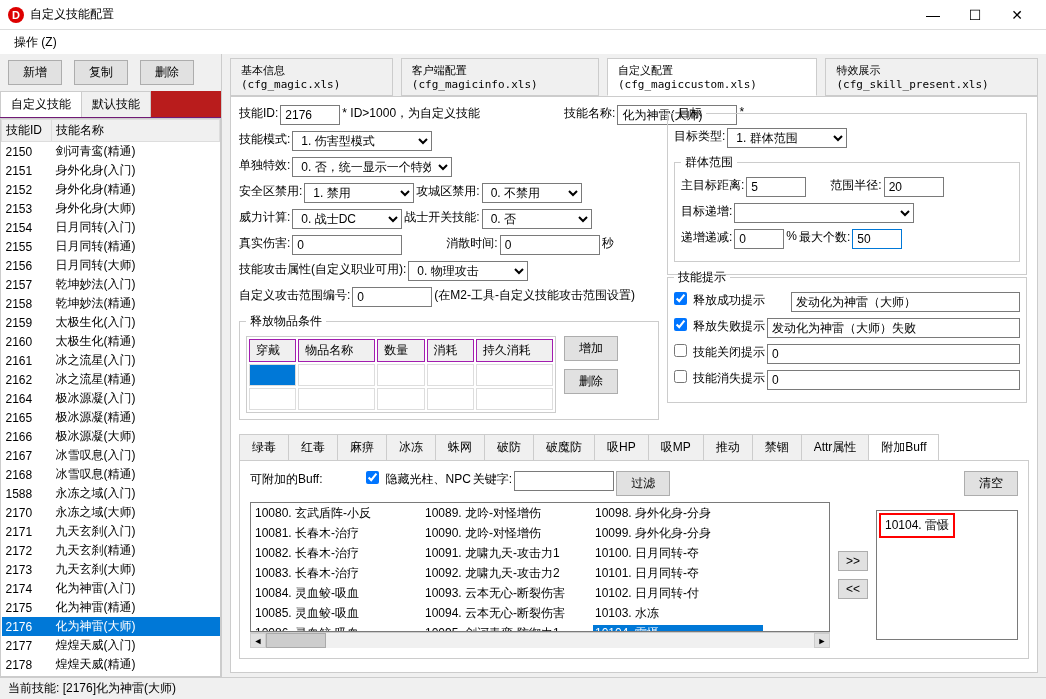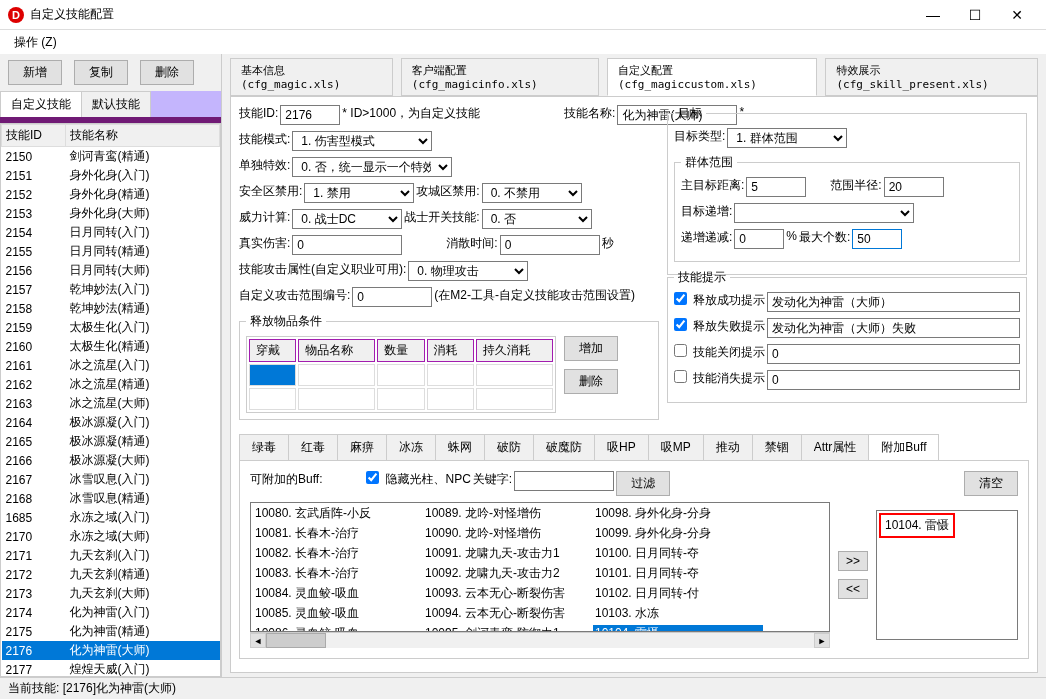--- a/index.html
+++ b/index.html
@@ -7,21 +7,21 @@
 .titlebar{height:30px;background:#fff;display:flex;align-items:center;padding:0 8px;border-bottom:1px solid #ddd}
 .titlebar .logo{width:16px;height:16px;border-radius:50%;background:#d00;color:#fff;display:flex;align-items:center;justify-content:center;font-weight:bold;margin-right:6px;font-size:11px}
 .titlebar .title{flex:1}
 .titlebar .winbtn{width:42px;height:28px;display:flex;align-items:center;justify-content:center;font-size:14px}
 .menubar{height:24px;background:#fff;padding:0 8px;display:flex;align-items:center}
 .menubar span{padding:2px 6px}
 .main{flex:1;display:flex;background:#f0f0f0;overflow:hidden}
 .left{width:222px;display:flex;flex-direction:column;border-right:1px solid #ccc}
 .leftbtns{display:flex;gap:12px;padding:6px 8px}
 .btn{background:#e1e1e1;border:1px solid #adadad;padding:3px 14px;cursor:pointer}
-.tabs{display:flex;border-bottom:6px solid #701a75;background:#c4b5fd}
+.tabs{display:flex;border-bottom:1px solid #701a75;background:#b91c1c}
 .tab{padding:4px 10px;border:1px solid #ccc;border-bottom:none;background:#f0f0f0;margin-right:-1px;position:relative}
 .tab.active{background:#fff;z-index:2}
 .skill-table{flex:1;overflow-y:auto;background:#fff;border:1px solid #ccc}
 .skill-table table{width:100%;border-collapse:collapse}
 .skill-table th{background:#f0f0f0;border:1px solid #ddd;padding:2px 4px;text-align:left;font-weight:normal;position:sticky;top:0}
 .skill-table td{padding:1px 4px;border-bottom:0}
 .skill-table tr.sel td{background:#0078d7;color:#fff}
 .right{flex:1;display:flex;flex-direction:column;overflow:hidden}
 .toptabs{display:flex;padding:4px 8px 0;gap:8px}
 .toptab{padding:4px 10px;border:1px solid #ccc;background:#f0f0f0;font-family:monospace;font-size:11px}
@@ -79,21 +79,21 @@
       <button class="btn">删除</button>
     </div>
     <div class="tabs">
       <div class="tab active">自定义技能</div>
       <div class="tab">默认技能</div>
     </div>
     <div class="skill-table">
       <table>
         <thead>
             <tr>
-          <th style="width:64px">技能ID</th>
+          <th style="width:50px">技能ID</th>
           <th>技能名称</th>
         </tr>
           </thead>
         <tbody id="skill-body">
             <tr>
               <td>2150</td>
               <td>剑诃青鸾(精通)</td>
             </tr>
             <tr>
               <td>2151</td>
@@ -137,45 +137,41 @@
             </tr>
             <tr>
               <td>2161</td>
               <td>冰之流星(入门)</td>
             </tr>
             <tr>
               <td>2162</td>
               <td>冰之流星(精通)</td>
             </tr>
             <tr>
-              <td>2163</td>
-              <td>冰之流星(大师)</td>
-            </tr>
-            <tr>
               <td>2164</td>
               <td>极冰源凝(入门)</td>
             </tr>
             <tr>
               <td>2165</td>
               <td>极冰源凝(精通)</td>
             </tr>
             <tr>
               <td>2166</td>
               <td>极冰源凝(大师)</td>
             </tr>
             <tr>
               <td>2167</td>
               <td>冰雪叹息(入门)</td>
             </tr>
             <tr>
               <td>2168</td>
               <td>冰雪叹息(精通)</td>
             </tr>
             <tr>
-              <td>1685</td>
+              <td>1588</td>
               <td>永冻之域(入门)</td>
             </tr>
             <tr>
               <td>2170</td>
               <td>永冻之域(大师)</td>
             </tr>
             <tr>
               <td>2171</td>
               <td>九天玄刹(入门)</td>
             </tr>
@@ -333,21 +329,21 @@
             <input type="text" style="width: 50px; border-color: rgb(0, 120, 215);" value="50">
           </div>
         </fieldset>
       </fieldset>
 
       <fieldset class="prompt-box">
         <legend>技能提示</legend>
         <div class="fr">
             <input type="checkbox" checked="" style="">
             <label>释放成功提示</label>
-            <input type="text" style="flex: 1 1 0%;" value="发动化为神雷（大师）">
+            <input type="text" style="flex: 1 1 0%; margin-left: 24px;" value="发动化为神雷（大师）">
           </div>
         <div class="fr">
             <input type="checkbox" checked="" style="">
             <label>释放失败提示</label>
             <input type="text" style="flex: 1 1 0%;" value="发动化为神雷（大师）失败">
           </div>
         <div class="fr">
             <input type="checkbox" style="">
             <label>技能关闭提示</label>
             <input type="text" style="flex: 1 1 0%;" value="0">

